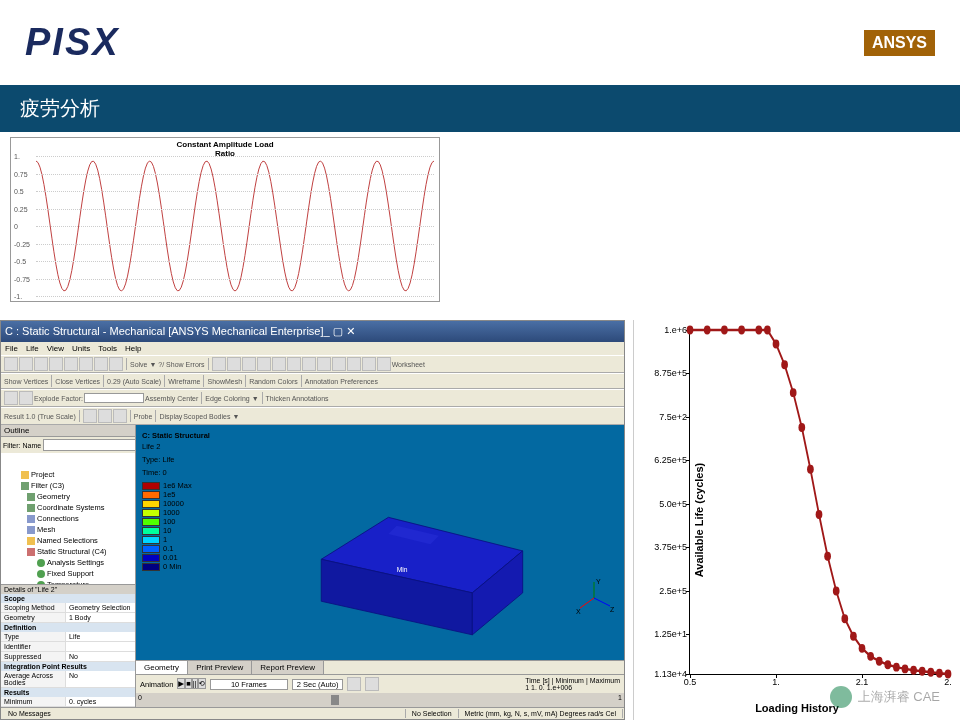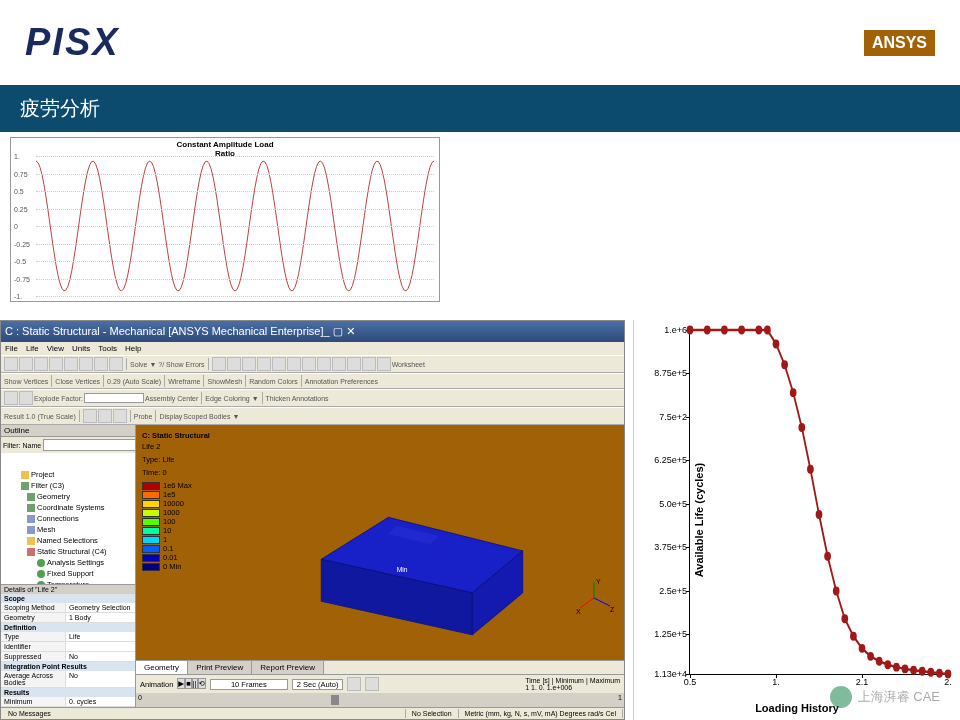--- a/index.html
+++ b/index.html
@@ -52,21 +52,21 @@
 
 .details { background: #fff; border-top: 1px solid #999; font-size: 7px; }
 .details-hdr { background: #d4d0c8; padding: 1px 3px; }
 .det-row { display: flex; border-bottom: 1px solid #ddd; }
 .det-k { width: 65px; padding: 1px 3px; background: #f4f4f4; border-right: 1px solid #ddd; }
 .det-v { flex: 1; padding: 1px 3px; }
 .det-group { background: #d8e4f0; font-weight: bold; padding: 1px 3px; }
 
 
 .viewport { flex: 1; background: #fff; display: flex; flex-direction: column; position: relative; }
-.vp-main { flex: 1; position: relative; background: #a16207; }
+.vp-main { flex: 1; position: relative; background: #0369a1; }
 .legend { position: absolute; left: 6px; top: 6px; font-size: 7.5px; }
 .legend-title { font-weight: bold; margin-bottom: 2px; }
 .legend-sub { margin-bottom: 4px; }
 .leg-row { display: flex; align-items: center; gap: 3px; line-height: 9px; }
 .leg-sw { width: 18px; height: 8px; border: 0.5px solid #333; }
 .triad { position: absolute; right: 10px; bottom: 40px; font-size: 8px; }
 .vp-tabs { display: flex; background: #ece9d8; border-top: 1px solid #999; font-size: 8px; }
 .vp-tab { padding: 2px 8px; border-right: 1px solid #999; background: #fff; }
 .vp-tab.inact { background: #d4d0c8; }
 .anim-bar { display: flex; align-items: center; gap: 4px; padding: 2px 4px; background: #ece9d8; font-size: 7.5px; border-top: 1px solid #999; }
@@ -399,21 +399,21 @@
         <div class="life-ytick" style="top: 25.2857%;">7.5e+2</div>
         <div style="position: absolute; left: -4px; width: 4px; border-top: 1px solid rgb(0, 0, 0); top: 25.2857%;"></div>
         <div class="life-ytick" style="top: 37.9286%;">6.25e+5</div>
         <div style="position: absolute; left: -4px; width: 4px; border-top: 1px solid rgb(0, 0, 0); top: 37.9286%;"></div>
         <div class="life-ytick" style="top: 50.5715%;">5.0e+5</div>
         <div style="position: absolute; left: -4px; width: 4px; border-top: 1px solid rgb(0, 0, 0); top: 50.5715%;"></div>
         <div class="life-ytick" style="top: 63.2143%;">3.75e+5</div>
         <div style="position: absolute; left: -4px; width: 4px; border-top: 1px solid rgb(0, 0, 0); top: 63.2143%;"></div>
         <div class="life-ytick" style="top: 75.8572%;">2.5e+5</div>
         <div style="position: absolute; left: -4px; width: 4px; border-top: 1px solid rgb(0, 0, 0); top: 75.8572%;"></div>
-        <div class="life-ytick" style="top: 88.5001%;">1.25e+5</div>
+        <div class="life-ytick" style="top: 88.5001%;">1.25e+1</div>
         <div style="position: absolute; left: -4px; width: 4px; border-top: 1px solid rgb(0, 0, 0); top: 88.5001%;"></div>
         <div class="life-ytick" style="top: 100%;">1.13e+4</div>
         <div style="position: absolute; left: -4px; width: 4px; border-top: 1px solid rgb(0, 0, 0); top: 100%;"></div>
         <div class="life-xtick" style="left: 0%;">0.5</div>
         <div style="position: absolute; bottom: -4px; height: 4px; border-left: 1px solid rgb(0, 0, 0); left: 0%;"></div>
         <div class="life-xtick" style="left: 33.3333%;">1.</div>
         <div style="position: absolute; bottom: -4px; height: 4px; border-left: 1px solid rgb(0, 0, 0); left: 33.3333%;"></div>
         <div class="life-xtick" style="left: 66.6667%;">2.1</div>
         <div style="position: absolute; bottom: -4px; height: 4px; border-left: 1px solid rgb(0, 0, 0); left: 66.6667%;"></div>
         <div class="life-xtick" style="left: 100%;">2.</div>

